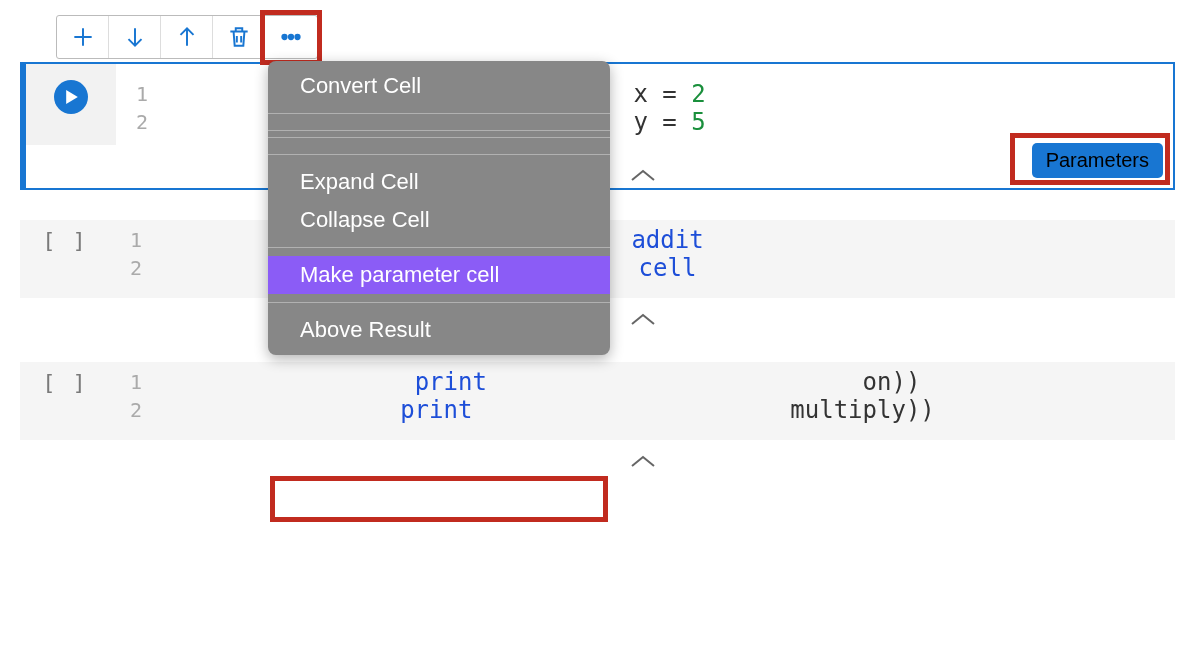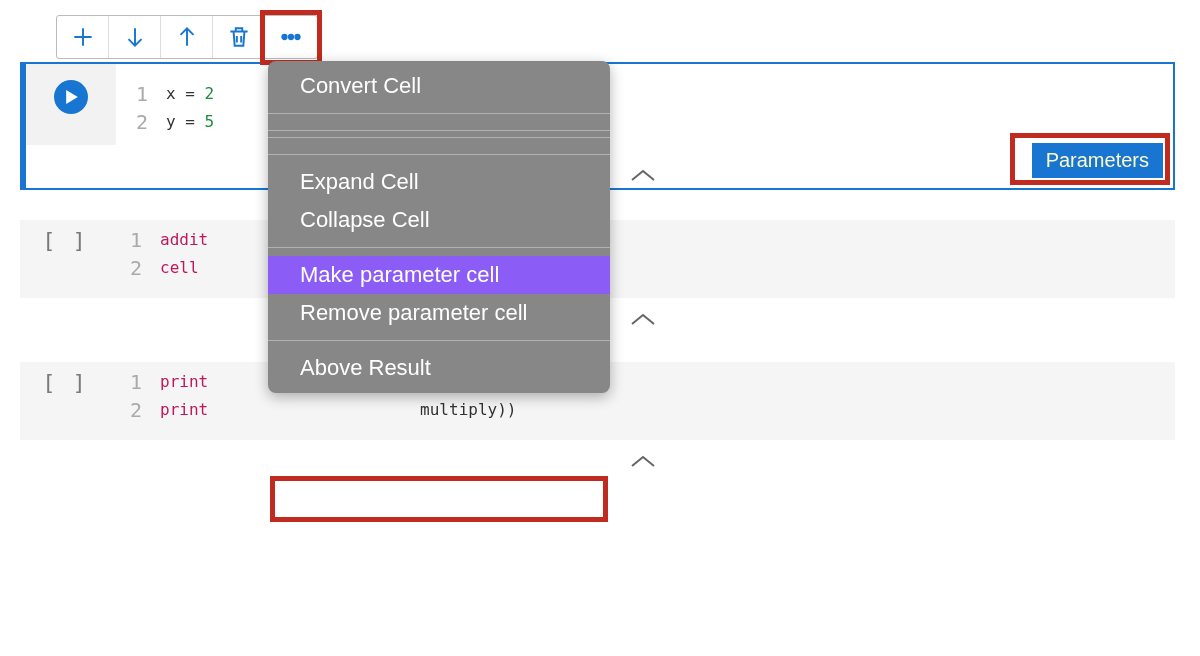--- a/index.html
+++ b/index.html
@@ -78,28 +78,29 @@
       text-align: right;
       color: #aaa;
       font-family: "SF Mono", Menlo, Consolas, monospace;
       font-size: 20px;
       padding: 6px 18px 6px 0;
       line-height: 28px;
     }
     .code {
       flex: 1;
       font-family: "SF Mono", Menlo, Consolas, monospace;
-      font-size: 16px;
+      font-size: 24px;
       color: #333;
       padding: 6px 0;
       line-height: 28px;
       white-space: pre;
+      text-align: center;
     }
     .num { color: #1a8f3c; }
-    .fn { color: #be185d; }
+    .fn { color: #1d4ed8; }
     
     .cell-active {
       top: 62px;
       background: linear-gradient(to bottom, #f2f2f2 0%, #f2f2f2 65%, #fff 65%, #fff 100%);
       border: 2px solid #1876d2;
       border-left-width: 6px;
       height: 128px;
     }
     .cell-active .cell-prompt { padding-top: 16px; }
     .cell-active .gutter { padding-top: 16px; background: #fff; }
@@ -118,24 +119,24 @@
       fill: #fff;
       width: 14px;
       height: 14px;
       margin-left: 2px;
     }
     .parameters-tag {
       position: absolute;
       right: 10px;
       bottom: 10px;
       background: #1876d2;
-      color: #fef9c3;
+      color: #000000;
       padding: 6px 14px;
       font-size: 20px;
-      border-radius: 0;
+      border-radius: 5px;
     }
     .highlight-param {
       position: absolute;
       right: 3px;
       bottom: 3px;
       width: 160px;
       height: 52px;
       border: 5px solid #c12b1f;
       pointer-events: none;
     }
@@ -315,20 +316,19 @@
   <div class="dropdown-group">
   </div>
   <div class="dropdown-sep"></div>
   <div class="dropdown-group">
     <div class="dropdown-item">Expand Cell</div>
     <div class="dropdown-item">Collapse Cell</div>
   </div>
   <div class="dropdown-sep"></div>
   <div class="dropdown-group">
     <div class="dropdown-item highlighted">Make parameter cell</div>
-    <div class="dropdown-item">Remove parameter cell</div>
   </div>
   <div class="dropdown-sep"></div>
   <div class="dropdown-group">
     <div class="dropdown-item">Above Result</div>
   </div>
 </div>
 <div class="highlight-make-param"></div>
 
 </body></html>

